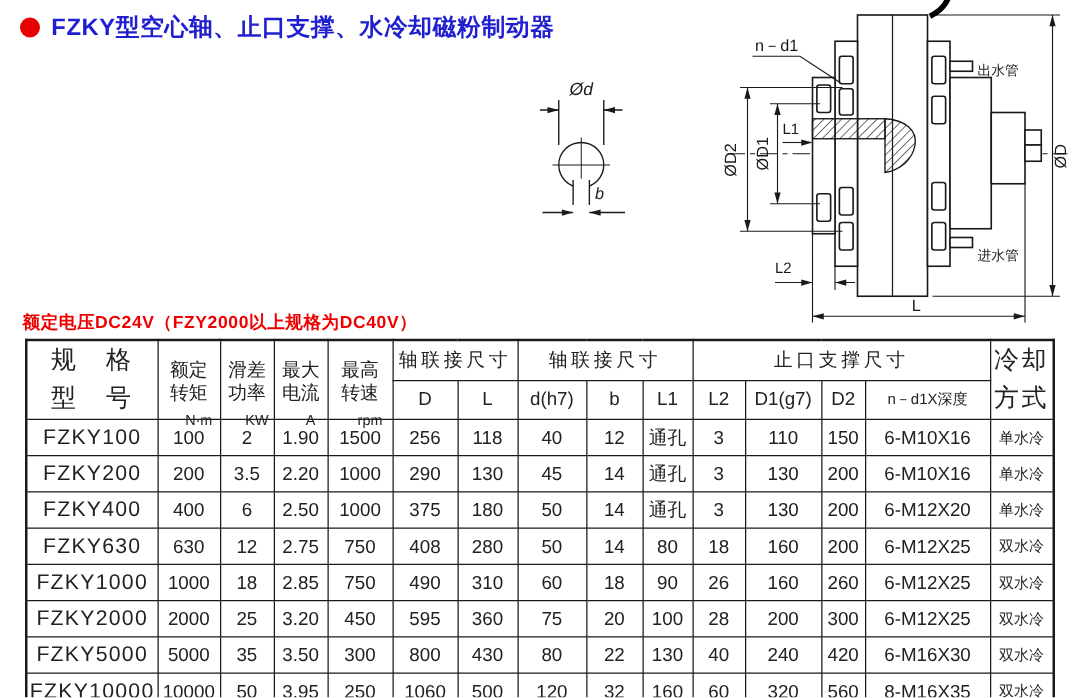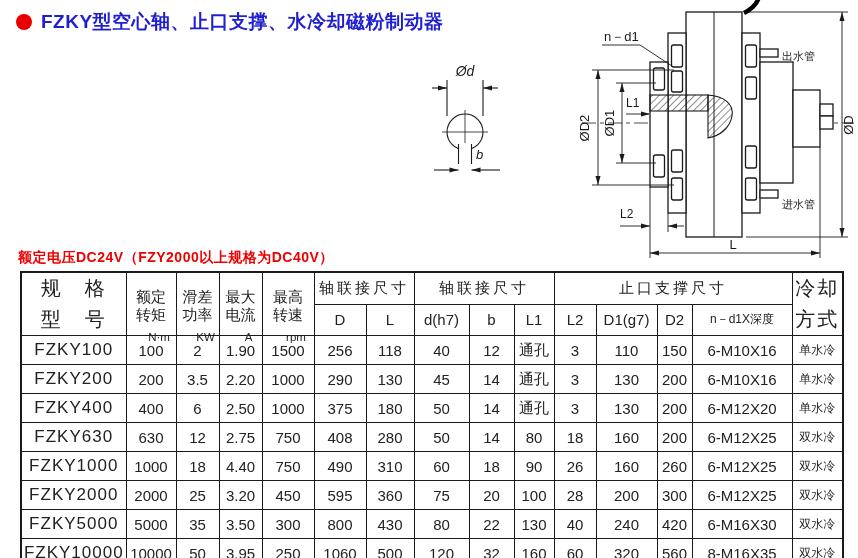--- a/index.html
+++ b/index.html
@@ -304,21 +304,21 @@
           <td>18</td>
           <td>160</td>
           <td>200</td>
           <td>6-M12X25</td>
           <td class="cool">双水冷</td>
         </tr>
         <tr>
           <td class="model">FZKY1000</td>
           <td>1000</td>
           <td>18</td>
-          <td>4.40</td>
+          <td>2.85</td>
           <td>750</td>
           <td>490</td>
           <td>310</td>
           <td>60</td>
           <td>18</td>
           <td>90</td>
           <td>26</td>
           <td>160</td>
           <td>260</td>
           <td>6-M12X25</td>

